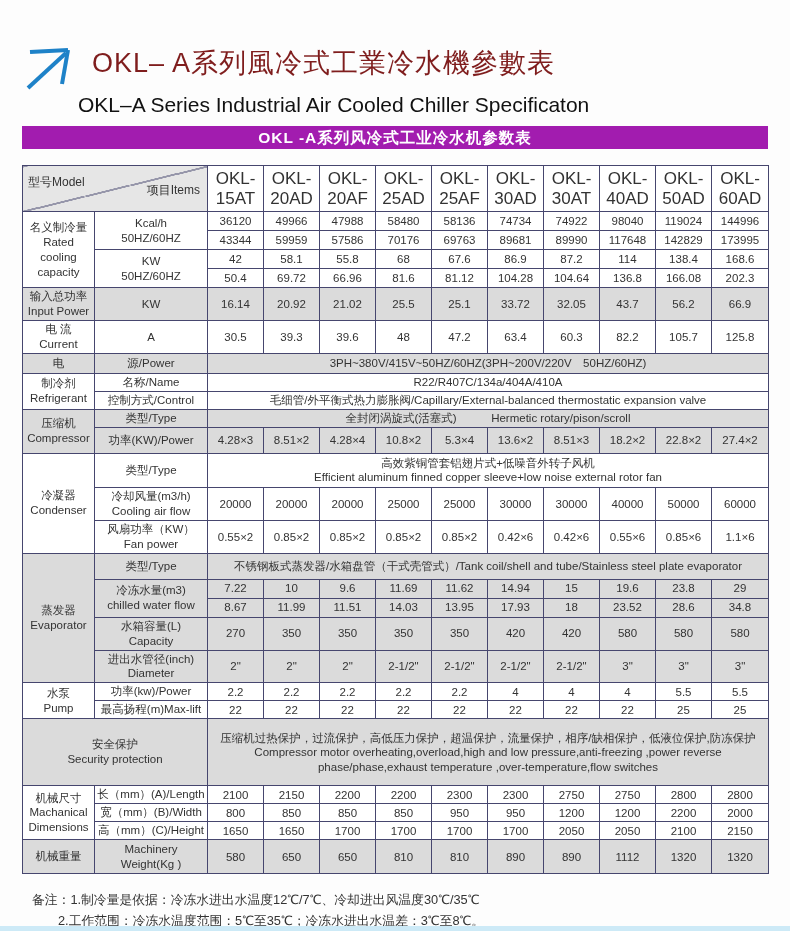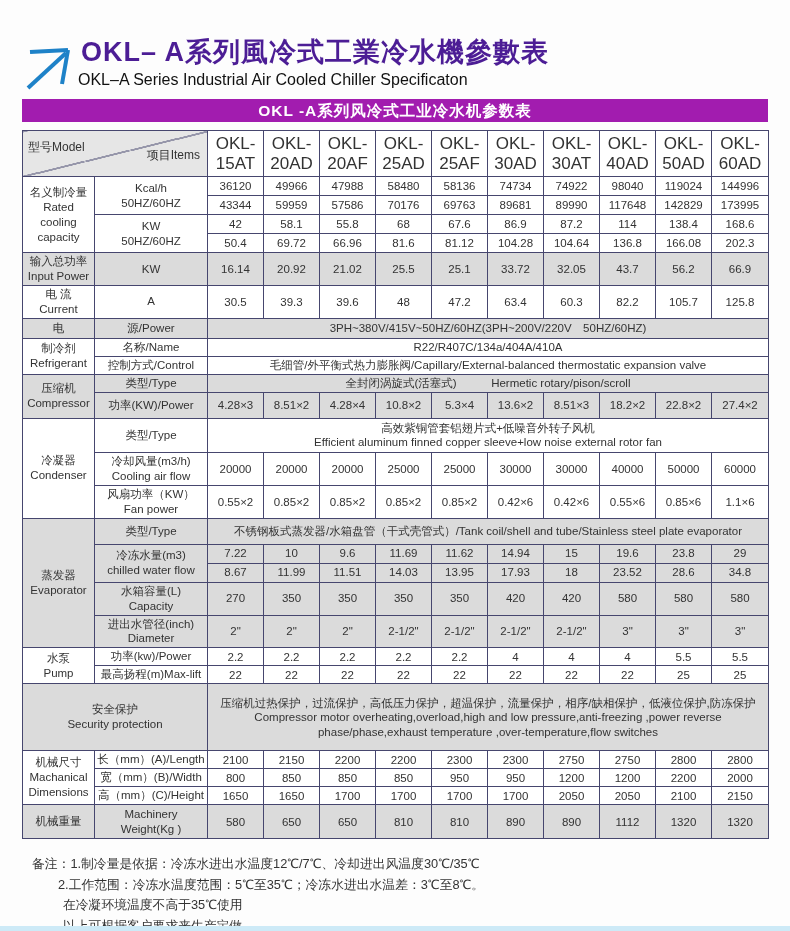--- a/index.html
+++ b/index.html
@@ -8,32 +8,32 @@
     width:790px; height:931px; background:#fdfdfd;
     font-family:"Liberation Sans", sans-serif;
     position:relative; overflow:hidden; color:#333;
   }
   .page { width:790px; height:931px; position:relative; }
 
   
   .header { display:flex; align-items:flex-start; padding:34px 0 0 26px; }
   .logo { width:46px; height:48px; margin-top:8px; flex:0 0 auto; }
   .titles { margin-left:6px; }
-  .title-cn { font-size:27px; font-weight:bold; color:#4c1d95; margin:3px; letter-spacing:1px; line-height:1.15; }
-  .title-en { font-size:16px; font-weight:normal; color:#111; margin:3px 0 0 0; }
+  .title-cn { font-size:27px; font-weight:normal; color:#7f1d1d; margin:14px; letter-spacing:1px; line-height:1.15; }
+  .title-en { font-size:21px; font-weight:normal; color:#111; margin:3px 0 0 0; }
 
   
   .banner {
     margin:9px 22px 0 22px; height:23px; line-height:23px;
     background:#a21caf; color:#ffffff; text-align:center;
     font-size:15.5px; font-weight:bold; letter-spacing:1px;
   }
 
   
-  table { border-collapse:collapse; table-layout:fixed; width:746px; margin:8px 22px; }
+  table { border-collapse:collapse; table-layout:fixed; width:746px; margin:16px 22px; }
   td {
     border:1px solid #46466e; text-align:center; vertical-align:middle;
     font-size:11.5px; line-height:1.25; color:#333;
     white-space:pre-line; padding:1px 1px; overflow:hidden;
   }
   tr.g td { background:#dbdbdb; }
   tr.w td { background:#ffffff; }
   .h42{height:42px}.h19{height:19px}.h18{height:18px}.h20{height:20px}
   .h26{height:26px}.h34{height:34px}.h52{height:67px}
   .corner {

